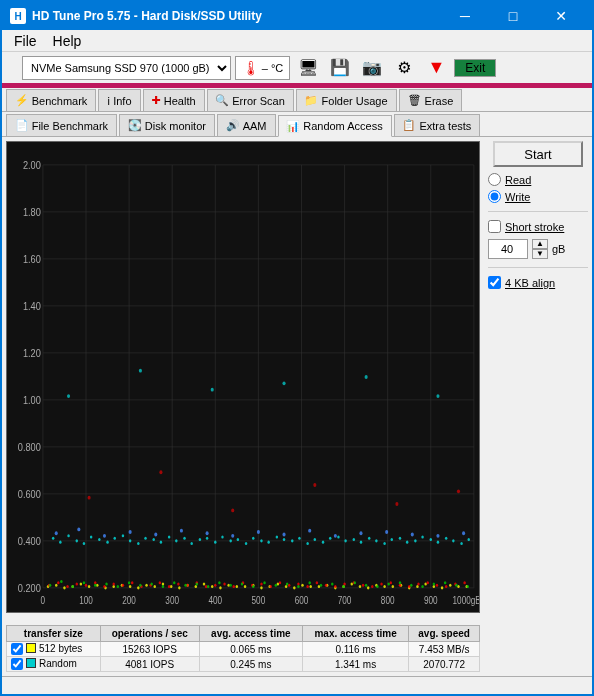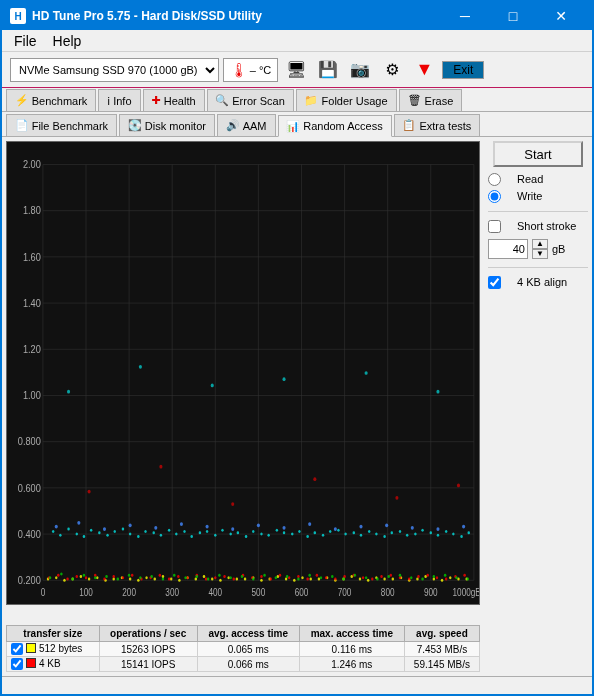--- a/index.html
+++ b/index.html
@@ -72,23 +72,23 @@
     .menu-item {
       padding: 2px 8px;
       cursor: pointer;
       font-size: 14px;
     }
     .toolbar {
       height: 36px;
       background: #f0f0f0;
       display: flex;
       align-items: center;
-      padding: 2px 8px;
+      padding: 2px 20px;
       gap: 4px;
-      border-bottom: 1px solid #be185d;
+      border-bottom: 5px solid #be185d;
       flex-shrink: 0;
     }
     .drive-select {
       height: 24px;
       font-size: 11px;
       padding: 0 4px;
       border: 1px solid #999;
       background: white;
       min-width: 180px;
     }
@@ -110,21 +110,21 @@
       cursor: pointer;
       display: flex;
       align-items: center;
       justify-content: center;
       font-size: 16px;
     }
     .exit-btn {
       height: 18px;
       padding: 0 10px;
       border: 1px solid #999;
-      background: #0369a1;
+      background: #15803d;
       cursor: pointer;
       font-size: 12px;
     }
     .nav-tabs {
       height: 25px;
       background: #f0f0f0;
       display: flex;
       align-items: flex-end;
       padding: 0 4px;
       border-bottom: 1px solid #adadad;
@@ -194,36 +194,37 @@
       display: block;
     }
     .radio-group, .check-group {
       display: flex;
       flex-direction: column;
       gap: 4px;
       font-size: 11px;
     }
     .radio-label, .check-label {
       display: flex;
-      align-items: flex-start;
-      gap: 16px;
+      align-items: center;
+      gap: 4px;
       cursor: pointer;
       font-size: 11px;
+      text-decoration: underline;
     }
     .spin-group {
       display: flex;
       align-items: center;
       gap: 4px;
       font-size: 11px;
     }
     .spin-input {
       width: 40px;
       height: 20px;
       border: 1px solid #999;
-      text-align: right;
+      text-align: center;
       padding-right: 2px;
       font-size: 11px;
     }
     .spin-buttons {
       display: flex;
       flex-direction: column;
     }
     .spin-btn {
       width: 16px;
       height: 10px;
@@ -671,21 +672,21 @@
             <circle cx="60" cy="200" r="1.5"></circle>
               <circle cx="130" cy="180" r="1.5"></circle>
             <circle cx="200" cy="195" r="1.5"></circle>
               <circle cx="270" cy="190" r="1.5"></circle>
             <circle cx="350" cy="185" r="1.5"></circle>
               <circle cx="420" cy="200" r="1.5"></circle>
           </g>
         </svg>
       </div>
 
-      <table class="results-table" style="margin-top:20px;border-radius:6px;">
+      <table class="results-table" style="margin-top:12px;border-radius:6px;">
         <thead>
           <tr>
             <th>transfer size</th>
             <th>operations / sec</th>
             <th>avg. access time</th>
             <th>max. access time</th>
             <th>avg. speed</th>
           </tr>
         </thead>
         <tbody id="results-tbody">
@@ -699,28 +700,28 @@
               </td>
               <td>15263 IOPS</td>
               <td>0.065 ms</td>
               <td>0.116 ms</td>
               <td>7.453 MB/s</td>
             </tr>
             <tr>
               <td>
                 <div class="legend-cell">
                   <input type="checkbox" checked="" style="width: 12px; height: 12px;">
-                  <div class="legend-color" style="background: rgb(255, 0, 0);"></div>
-                  <span>4 KB</span>
+                  <div class="legend-color" style="background: rgb(0, 204, 204);"></div>
+                  <span>Random</span>
                 </div>
               </td>
-              <td>15141 IOPS</td>
-              <td>0.066 ms</td>
-              <td>1.246 ms</td>
-              <td>59.145 MB/s</td>
+              <td>4081 IOPS</td>
+              <td>0.245 ms</td>
+              <td>1.341 ms</td>
+              <td>2070.772</td>
             </tr>
           </tbody>
       </table>
     </div>
 
     <div class="right-panel">
       <button class="start-btn">Start</button>
 
       <div class="radio-group">
         <label class="radio-label">

